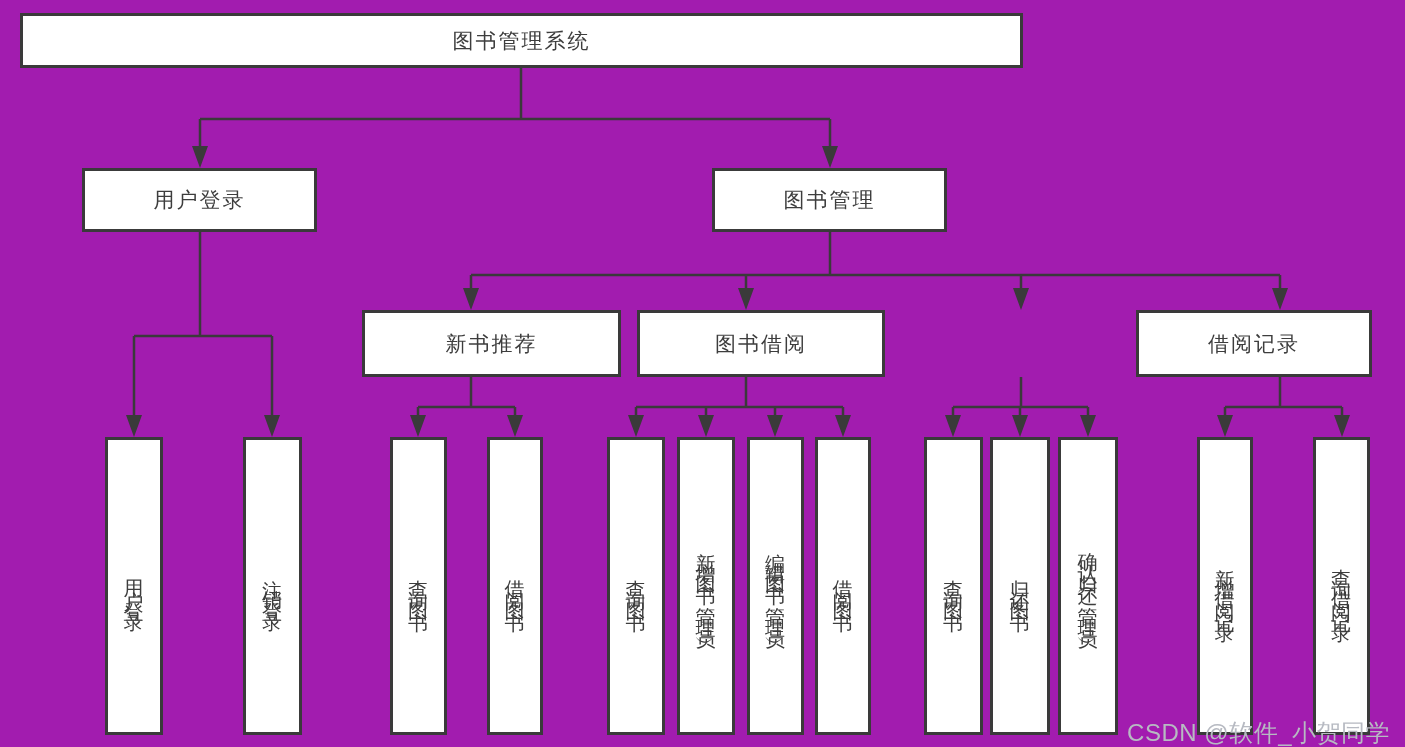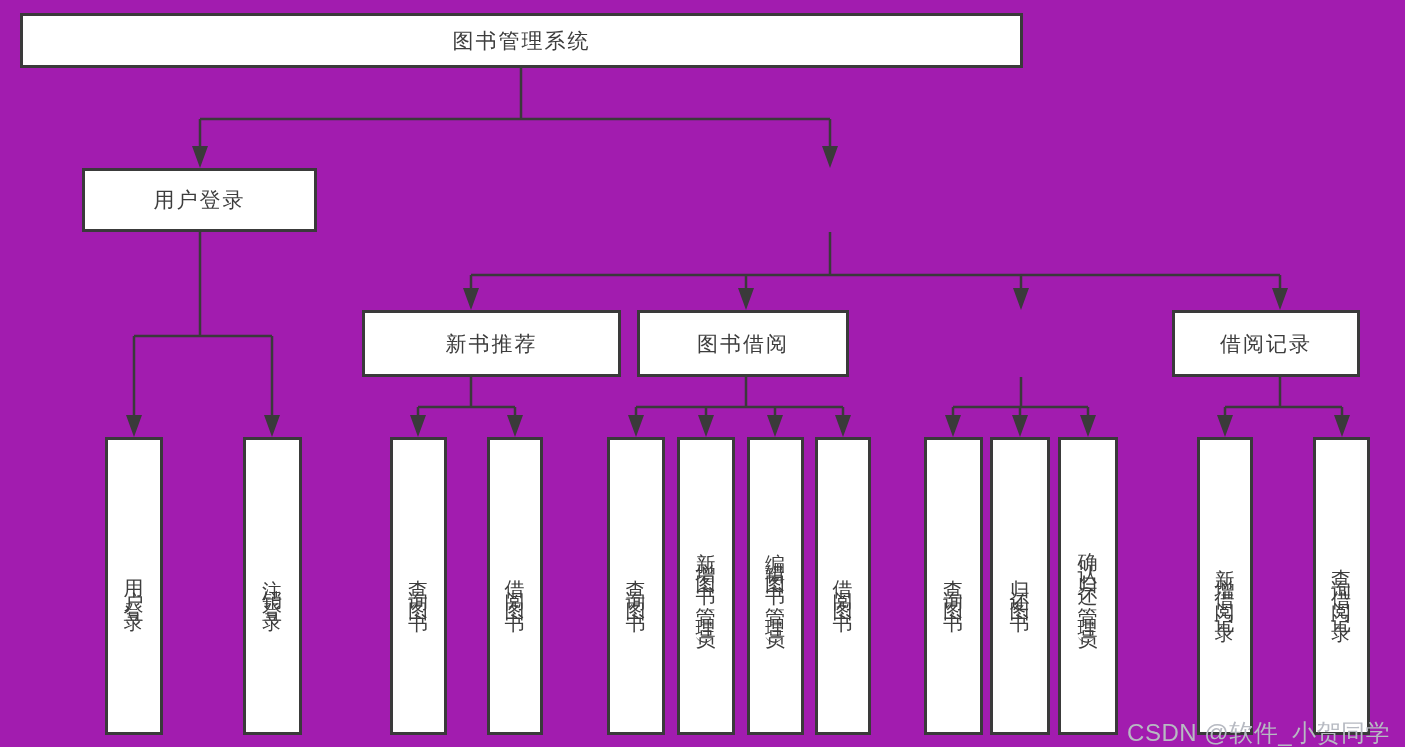--- a/index.html
+++ b/index.html
@@ -71,28 +71,31 @@
          M1217 415 L1233 415 L1225 437 Z  M1334 415 L1350 415 L1342 437 Z"></path>
   </svg>
 
   <div class="box h" style="left:20px;top:13px;width:1003px;height:55px">
     <span>图书管理系统</span>
   </div>
 
   <div class="box h" style="left:82px;top:168px;width:235px;height:64px">
     <span>用户登录</span>
   </div>
+  <div class="box h" style="left:712px;top:168px;width:235px;height:64px">
+    <span>图书管理</span>
+  </div>
 
   <div class="box h" style="left:362px;top:310px;width:259px;height:67px">
     <span>新书推荐</span>
   </div>
-  <div class="box h" style="left:637px;top:310px;width:212px;height:67px">
+  <div class="box h" style="left:637px;top:310px;width:248px;height:67px">
     <span>图书借阅</span>
   </div>
-  <div class="box h" style="left:1172px;top:310px;width:188px;height:67px">
+  <div class="box h" style="left:1136px;top:310px;width:236px;height:67px">
     <span>借阅记录</span>
   </div>
 
   <div class="box v" style="left:105px;top:437px;width:58px;height:298px">
     <span>用户登录</span>
   </div>
   <div class="box v" style="left:243px;top:437px;width:59px;height:298px">
     <span>注销登录</span>
   </div>
 

